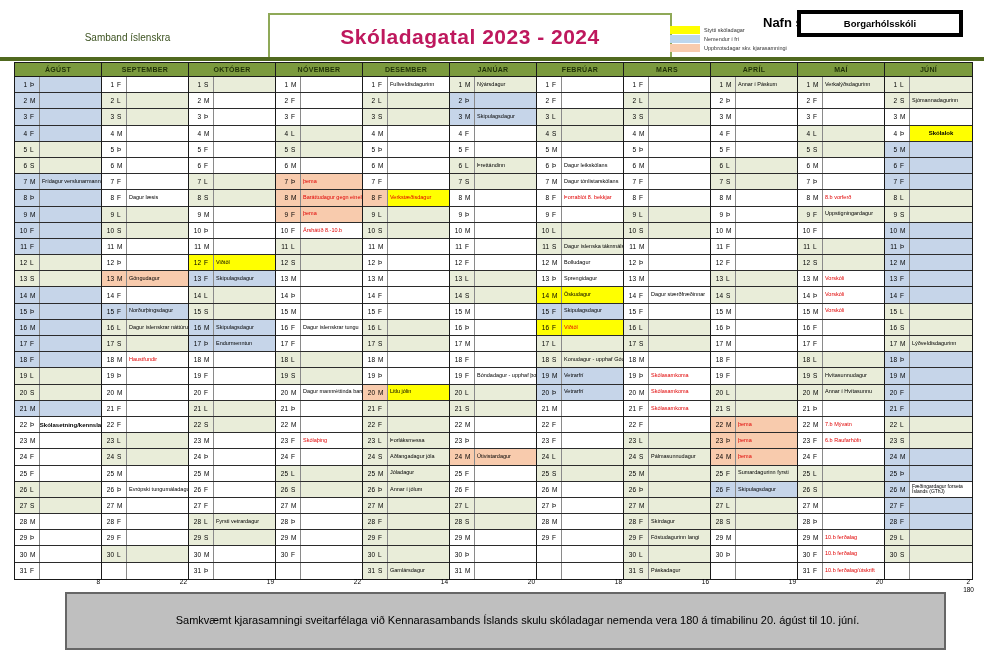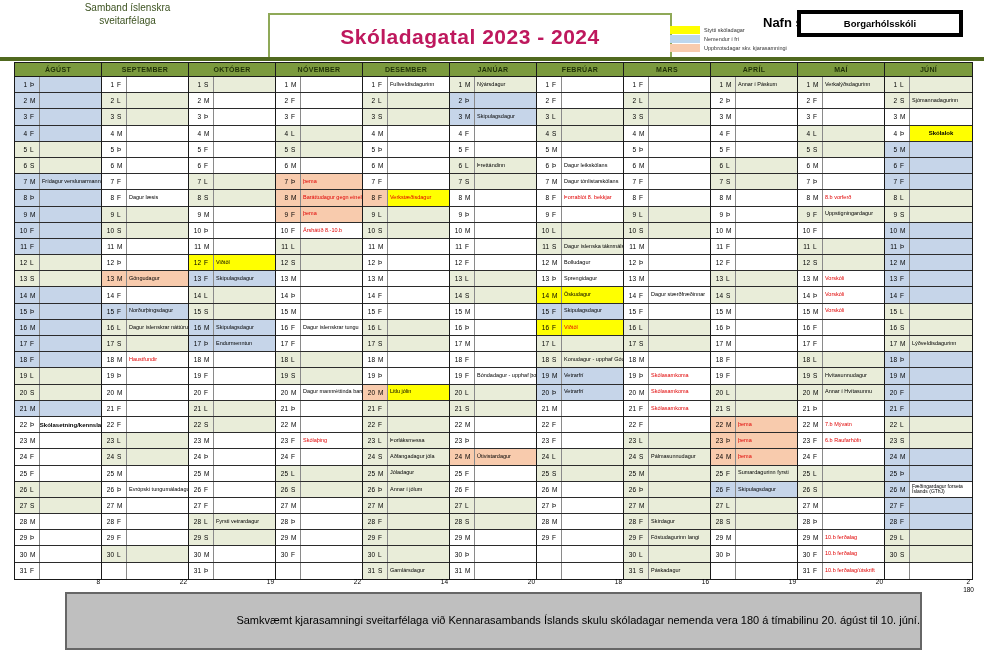--- a/index.html
+++ b/index.html
@@ -1,20 +1,20 @@
 <!DOCTYPE html>
 <html><head>
 <meta charset="utf-8">
 <style>
   html,body{margin:0;padding:0;background:#fff;}
   #page{position:relative;width:984px;height:655px;background:#fff;
         font-family:"Liberation Sans",sans-serif;color:#000;overflow:hidden;}
 
   
-  #org{position:absolute;left:20px;top:1px;width:215px;text-align:center;
+  #org{position:absolute;left:20px;top:31px;width:215px;text-align:center;
        font-size:10px;line-height:1.3;color:#3c5220;}
   #title-box{position:absolute;left:268px;top:13px;width:400px;height:44px;
        border:2px solid #8fa958;background:#fff;display:flex;align-items:center;justify-content:center;}
   #title-box .t{font-size:21px;font-weight:bold;color:#be185d;letter-spacing:.5px;}
   #school-label{position:absolute;left:763px;top:15px;font-size:13px;font-weight:bold;}
   #school-box{position:absolute;left:797px;top:10px;width:158px;height:19px;border:4px solid #000000;
        background:#fff;display:flex;align-items:center;justify-content:center;
        font-size:9.5px;font-weight:bold;}
   #legend{position:absolute;left:670px;top:25px;}
   .legend-item{display:flex;align-items:center;height:9px;}
@@ -47,31 +47,30 @@
   .bold-center{justify-content:center;}
   .bold-center .lbl-text{font-weight:bold;font-size:6px;padding-left:0;}
 
   
   #totals{position:absolute;left:14px;top:578px;width:957px;display:flex;}
   .month-total{width:87px;box-sizing:border-box;text-align:right;font-size:6.5px;padding-right:1px;}
   #grand-total{position:absolute;left:940px;top:586px;width:34px;text-align:right;font-size:6.5px;}
 
   
   #footer-box{position:absolute;left:65px;top:592px;width:853px;height:54px;background:#bfbfbf;
-       border:2px solid #666;display:flex;flex-direction:column;align-items:flex-end;justify-content:center;}
+       border:2px solid #666;display:flex;flex-direction:column;align-items:center;justify-content:center;padding-left:24px;}
   .footer-line{font-size:11px;text-align:center;line-height:1.45;color:#000;}
 </style>
 </head>
 <body>
 
 <div id="page">
 
   <div id="org">
     <div>Samband íslenskra</div>
-    <div>sveitarfélaga</div>
   </div>
 
   <div id="title-box">
     <span class="t">Skóladagatal 2023 - 2024</span>
   </div>
 
   <span id="school-label">Nafn skóla:</span>
   <div id="school-box">Borgarhólsskóli</div>
 
   <div id="legend">

